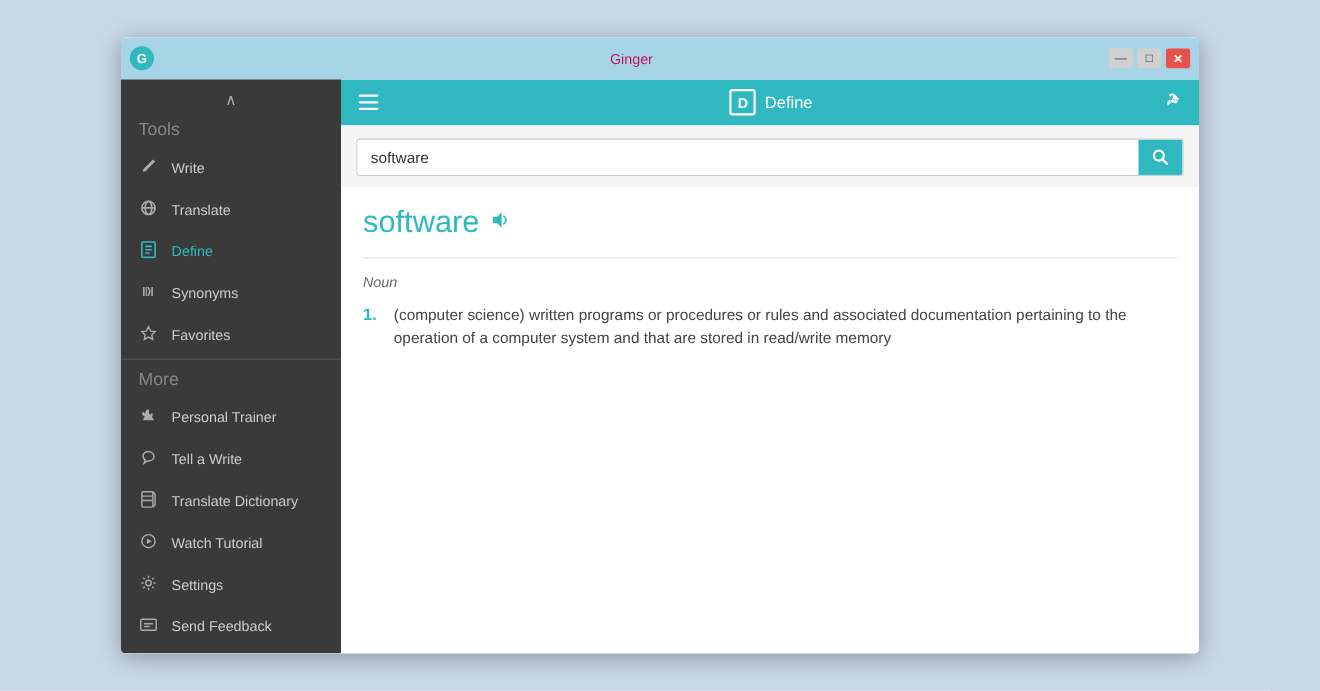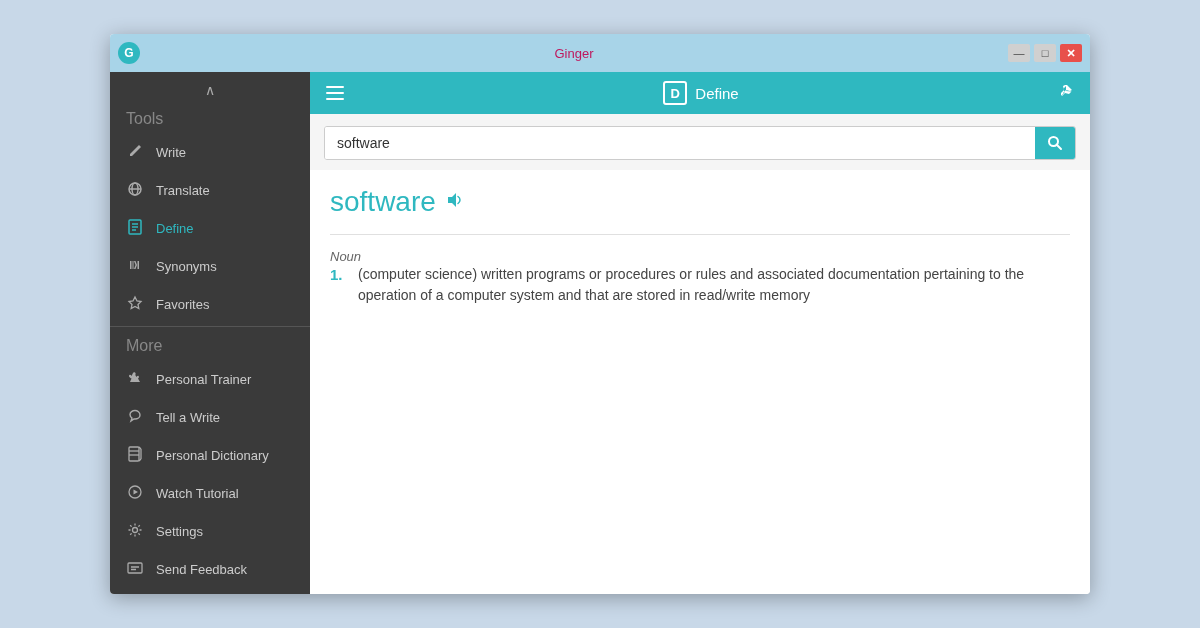--- a/index.html
+++ b/index.html
@@ -258,21 +258,21 @@
     }
     .content-divider {
       border: none;
       border-top: 1px solid #e0e0e0;
       margin-bottom: 14px;
     }
     .pos-label {
       font-size: 13px;
       color: #666;
       font-style: italic;
-      margin-bottom: 0;
+      margin-bottom: 12px;
     }
     .definition-list {
       list-style: none;
       padding: 0;
     }
     .definition-item {
       display: flex;
       gap: 10px;
       font-size: 14px;
       color: #444;
@@ -391,21 +391,21 @@
         <div class="sidebar-icon">
           <svg width="16" height="16" viewBox="0 0 16 16" fill="none" stroke="#aaa" stroke-width="1.3">
               <rect x="2" y="1" width="10" height="14" rx="1"></rect>
               <line x1="2" y1="5" x2="12" y2="5"></line>
               <line x1="2" y1="9" x2="12" y2="9"></line>
               <line x1="12" y1="1" x2="14" y2="3"></line>
               <line x1="14" y1="3" x2="14" y2="13"></line>
               <line x1="12" y1="15" x2="14" y2="13"></line>
             </svg>
         </div>
-        <span>Personal Dictionary</span>
+        <span>Translate Dictionary</span>
       </div>
 
       <div class="sidebar-item">
         <div class="sidebar-icon">
           <svg width="16" height="16" viewBox="0 0 16 16" fill="none" stroke="#aaa" stroke-width="1.3">
               <circle cx="8" cy="8" r="6"></circle>
               <polygon points="6.5,5.5 11,8 6.5,10.5" fill="#aaa" stroke="none"></polygon>
             </svg>
         </div>
         <span>Watch Tutorial</span>

